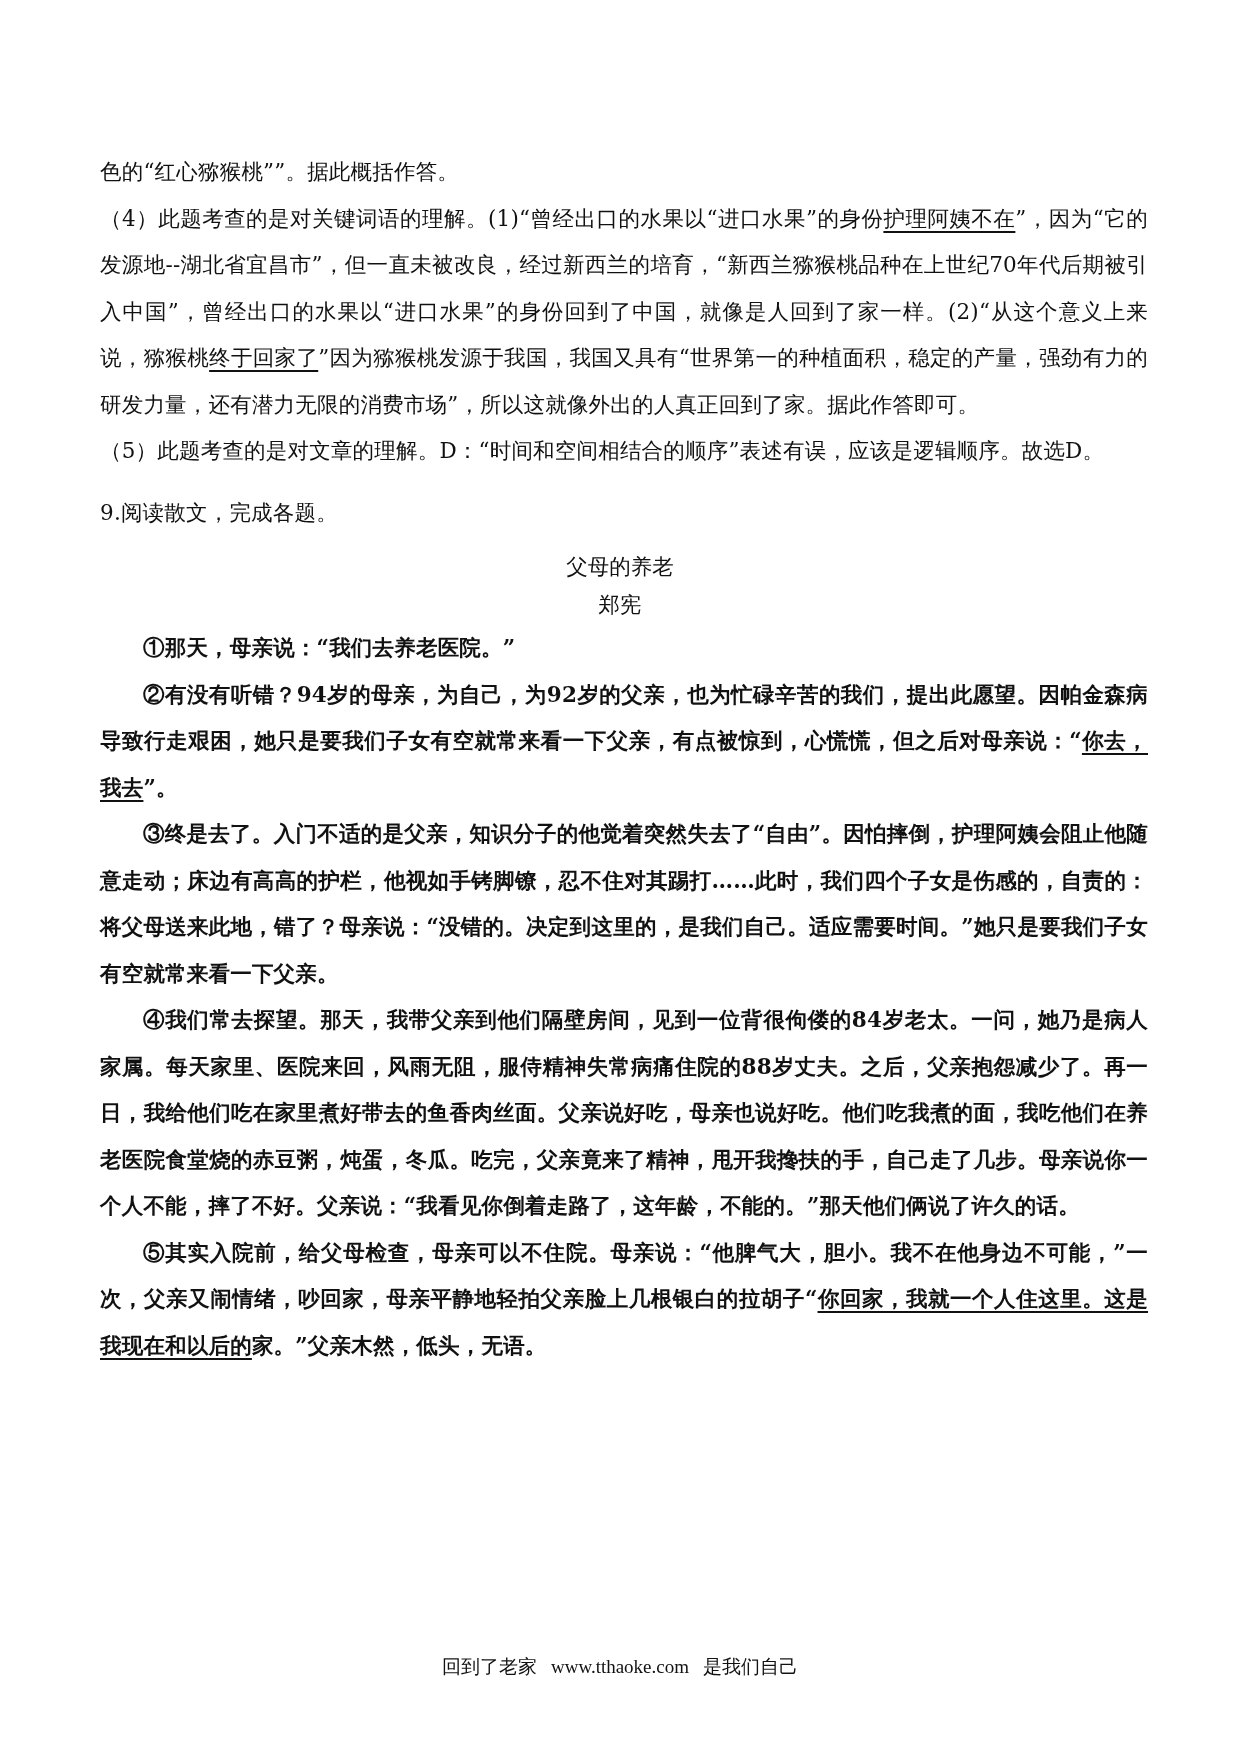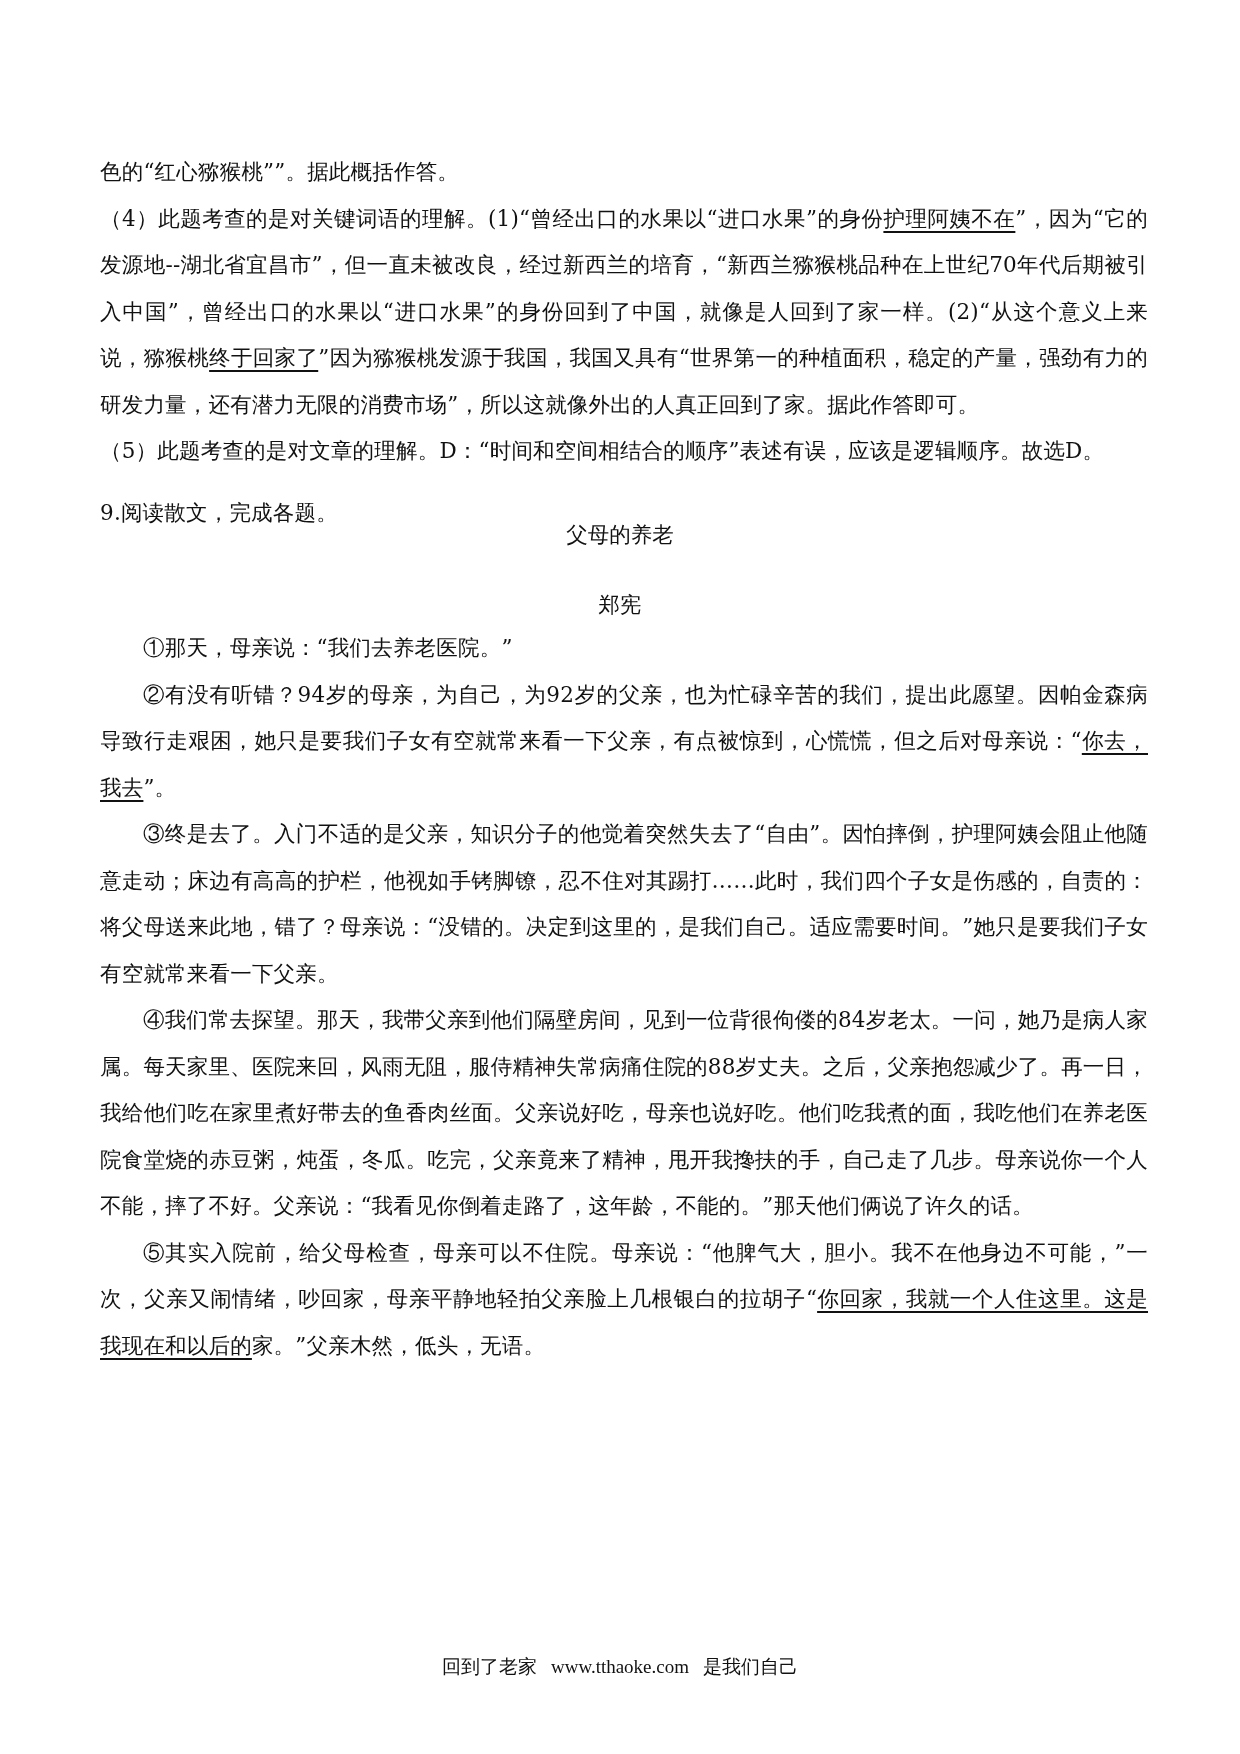--- a/index.html
+++ b/index.html
@@ -3,21 +3,21 @@
 <meta charset="utf-8">
 <style>
   html, body { margin:0; padding:0; background:#ffffff; }
   body { width:1240px; height:1754px; position:relative; overflow:hidden;
          font-family:"DejaVu Serif","Liberation Serif",serif; color:#111; }
   .page { position:absolute; left:0; top:0; width:1104px; height:1754px; }
   .block { position:absolute; left:100px; width:1048px; font-size:21.5px; line-height:46.5px;
            text-align:justify; text-justify:inter-character; letter-spacing:0.2px; }
   .block p { margin:0; }
   .indent { text-indent:0; }
-  .para-indent { text-indent:43px; }
+  .para-indent { text-indent:43px;font-weight:bold; }
   u, .ul { text-decoration:underline; text-underline-offset:5px; text-decoration-thickness:2px; }
   .center { position:absolute; left:0; width:1240px; text-align:center; font-size:21.5px; }
   .footer { position:absolute; left:0; width:1240px; top:1654px; text-align:center; font-size:19px;
             font-family:"DejaVu Sans","Liberation Sans",sans-serif; }
   .footer .url { font-family:"Liberation Serif",serif; margin:17px 8px; }
 </style>
 </head>
 <body>
 
 <div class="page">
@@ -25,21 +25,21 @@
   <div class="block" style="top:149px;">
     <p class="indent">色的“红心猕猴桃””。据此概括作答。</p>
     <p class="indent"><span>（4）此题考查的是对关键词语的理解。(1)“曾经出口的水果以“进口水果”的身份</span><span class="ul">护理阿姨不在</span><span>”，因为“它的发源地--湖北省宜昌市”，但一直未被改良，经过新西兰的培育，“新西兰猕猴桃品种在上世纪70年代后期被引入中国”，曾经出口的水果以“进口水果”的身份回到了中国，就像是人回到了家一样。(2)“从这个意义上来说，猕猴桃</span><span class="ul">终于回家了</span><span>”因为猕猴桃发源于我国，我国又具有“世界第一的种植面积，稳定的产量，强劲有力的研发力量，还有潜力无限的消费市场”，所以这就像外出的人真正回到了家。据此作答即可。</span></p>
     <p class="indent">（5）此题考查的是对文章的理解。D：“时间和空间相结合的顺序”表述有误，应该是逻辑顺序。故选D。</p>
   </div>
 
   <div class="block" style="top:490px;">
     <p class="indent">9.阅读散文，完成各题。</p>
   </div>
 
-  <div class="center" style="top:520px;">父母的养老</div>
+  <div class="center" style="top:552px;">父母的养老</div>
   <div class="center" style="top:590px;">郑宪</div>
 
   <div class="block" style="top:625px;" id="essay-body">
       <p class="para-indent"><span>①那天，母亲说：“我们去养老医院。”</span></p>
       <p class="para-indent"><span>②有没有听错？94岁的母亲，为自己，为92岁的父亲，也为忙碌辛苦的我们，提出此愿望。因帕金森病导致行走艰困，她只是要我们子女有空就常来看一下父亲，有点被惊到，心慌慌，但之后对母亲说：“</span><span class="ul">你去，我去</span><span>”。</span></p>
       <p class="para-indent"><span>③终是去了。入门不适的是父亲，知识分子的他觉着突然失去了“自由”。因怕摔倒，护理阿姨会阻止他随意走动；床边有高高的护栏，他视如手铐脚镣，忍不住对其踢打……此时，我们四个子女是伤感的，自责的：将父母送来此地，错了？母亲说：“没错的。决定到这里的，是我们自己。适应需要时间。”她只是要我们子女有空就常来看一下父亲。</span></p>
       <p class="para-indent"><span>④我们常去探望。那天，我带父亲到他们隔壁房间，见到一位背很佝偻的84岁老太。一问，她乃是病人家属。每天家里、医院来回，风雨无阻，服侍精神失常病痛住院的88岁丈夫。之后，父亲抱怨减少了。再一日，我给他们吃在家里煮好带去的鱼香肉丝面。父亲说好吃，母亲也说好吃。他们吃我煮的面，我吃他们在养老医院食堂烧的赤豆粥，炖蛋，冬瓜。吃完，父亲竟来了精神，甩开我搀扶的手，自己走了几步。母亲说你一个人不能，摔了不好。父亲说：“我看见你倒着走路了，这年龄，不能的。”那天他们俩说了许久的话。</span></p>
       <p class="para-indent"><span>⑤其实入院前，给父母检查，母亲可以不住院。母亲说：“他脾气大，胆小。我不在他身边不可能，”一次，父亲又闹情绪，吵回家，母亲平静地轻拍父亲脸上几根银白的拉胡子“</span><span class="ul">你回家，我就一个人住这里。这是我现在和以后的</span><span>家。”父亲木然，低头，无语。</span></p>
     </div>
 

